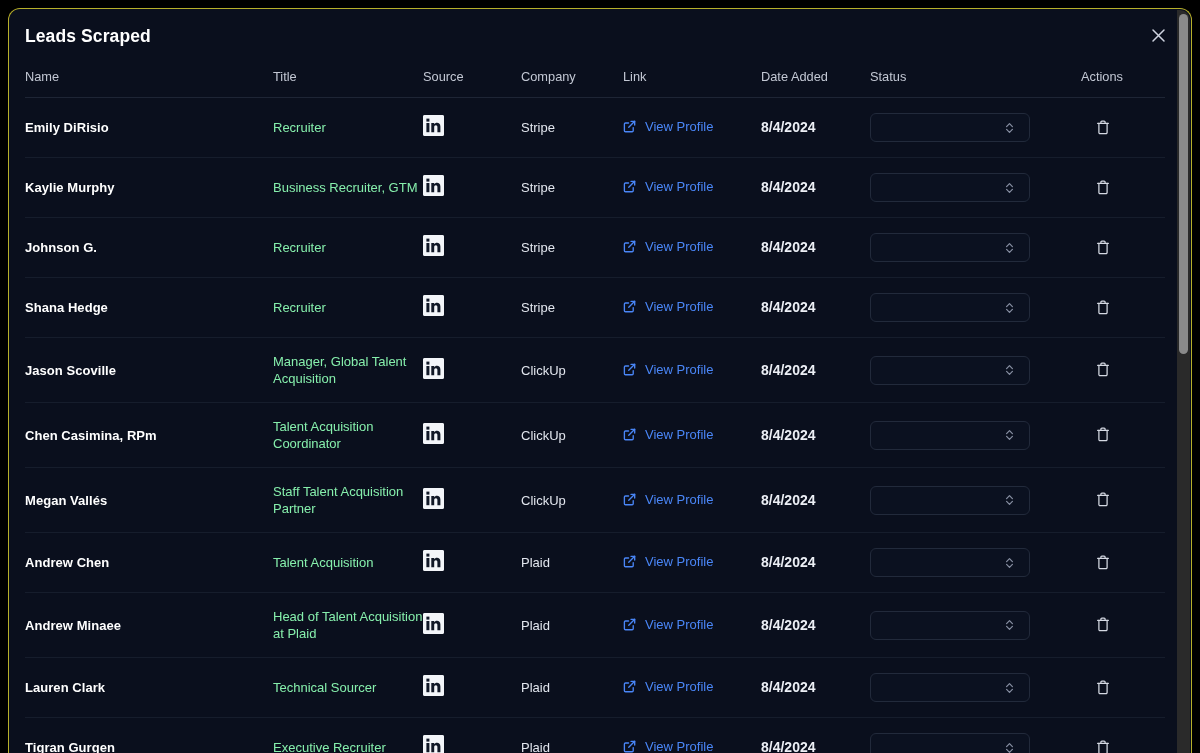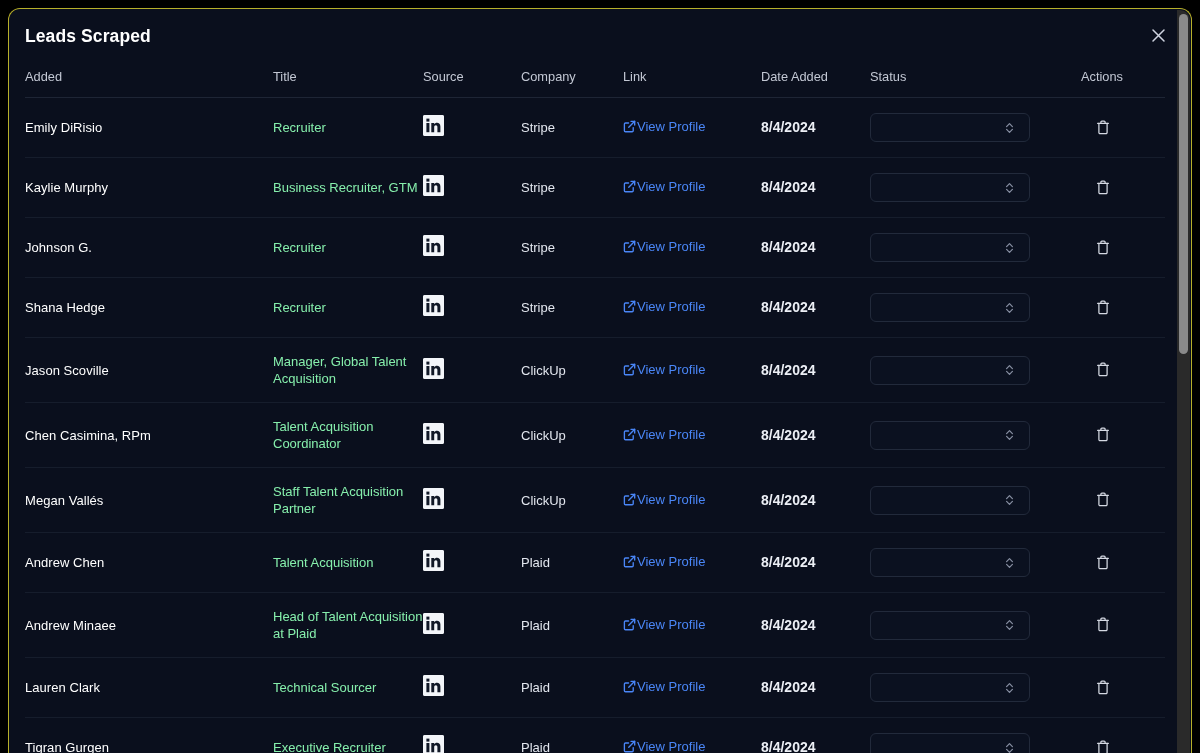--- a/index.html
+++ b/index.html
@@ -79,21 +79,21 @@
 
   tbody td {
     font-size: 13px;
     color: #e9ecf3;
     padding: 15px 0;
     border-bottom: 1px solid #161d2c;
     vertical-align: middle;
     line-height: 17px;
   }
 
-  td.name-cell   { font-weight: 400; color: #ffffff; letter-spacing: .05px;}
+  td.name-cell   { font-weight: 700; color: #ffffff; letter-spacing: .05px;}
   td.title-cell  { color: #86efac; font-weight: 400; }
   td.company-cell{ color: #e2e6ee; }
   td.date-cell   { color: #eceff5; font-weight: 600; font-size: 14px;}
 
   
   col.c-name    { width: 248px; }
   col.c-title   { width: 150px; }
   col.c-source  { width:  98px; }
   col.c-company { width: 102px; }
   col.c-link    { width: 138px; }
@@ -109,21 +109,21 @@
     background: #f3f5f9;
     border-radius: 2px;
     position: relative;
   }
   .li-icon svg { position: absolute; left: 0; top: 0; }
 
   
   .profile-link {
     display: inline-flex;
     align-items: center;
-    gap: 1px;
+    gap: 9px;
     color: #4a86f7;
     font-size: 13px;
     text-decoration: none;
     cursor: pointer;
   }
   .profile-link svg { stroke: #4a86f7; flex: 0 0 auto; }
 
   
   .status-select {
     width: 160px;
@@ -196,21 +196,21 @@
           <col class="c-title">
           <col class="c-source">
           <col class="c-company">
         <col class="c-link">
           <col class="c-date">
           <col class="c-status">
           <col class="c-actions">
       </colgroup>
       <thead>
         <tr>
-          <th>Added</th>
+          <th>Name</th>
           <th>Title</th>
           <th>Source</th>
           <th>Company</th>
           <th>Link</th>
           <th>Date Added</th>
           <th>Status</th>
           <th class="actions-col">Actions</th>
         </tr>
       </thead>
       <tbody id="table-body">

